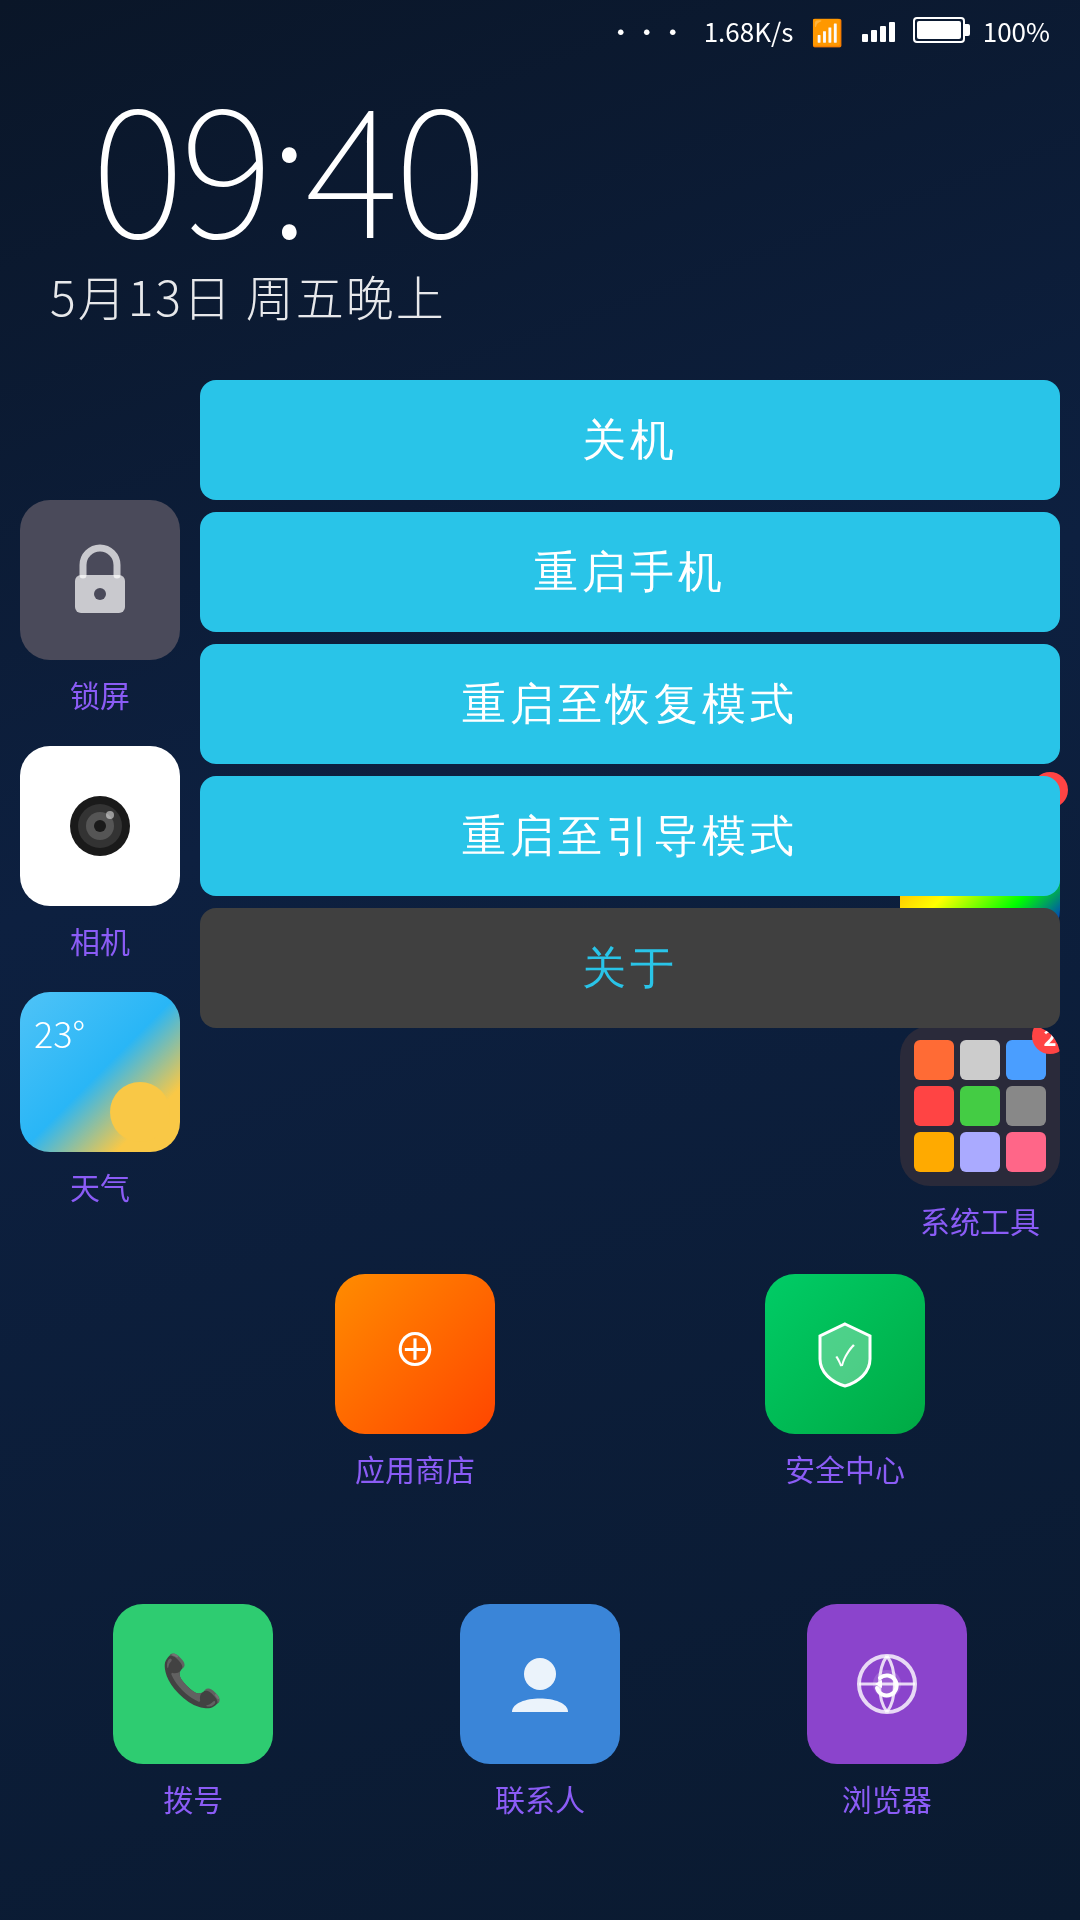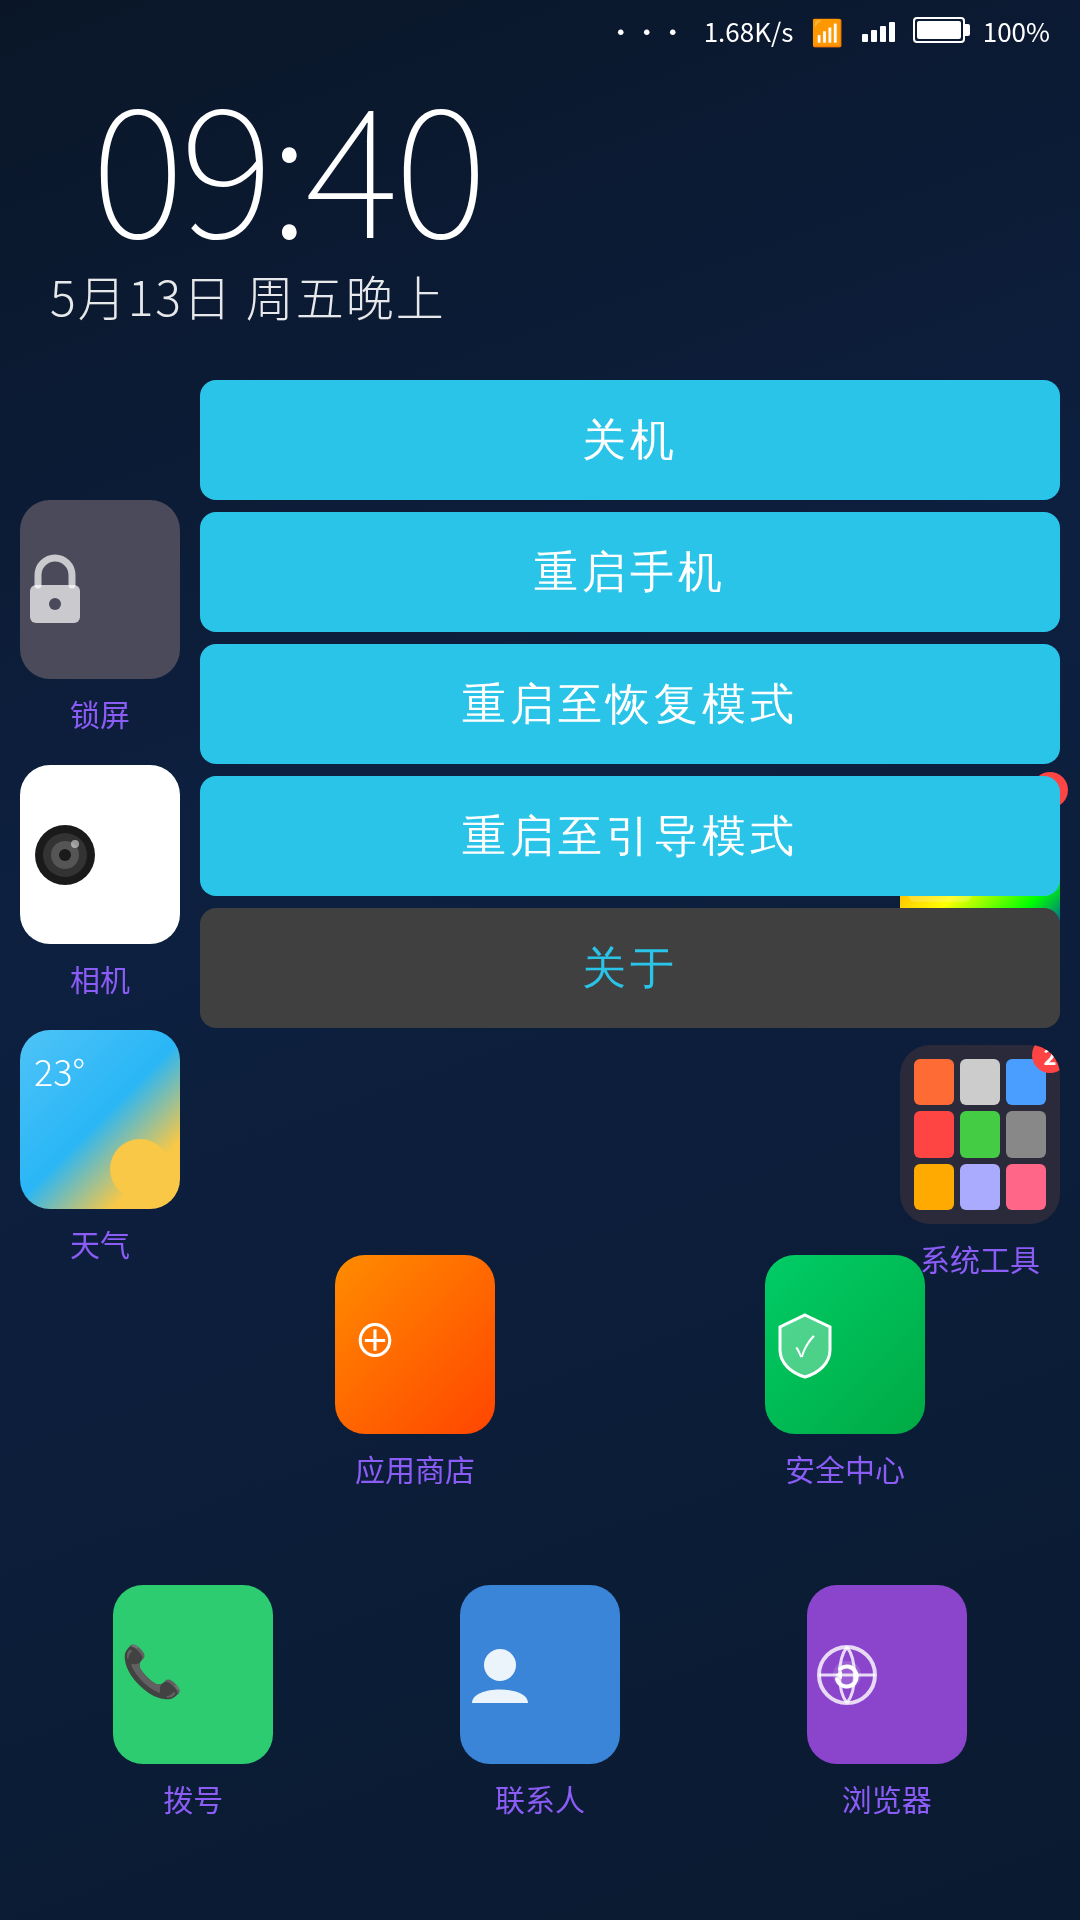--- a/index.html
+++ b/index.html
@@ -150,24 +150,25 @@
 
     .app-icon-container {
       display: flex;
       flex-direction: column;
       align-items: center;
       gap: 12px;
     }
 
     .app-icon {
       width: 160px;
-      height: 179px;
+      height: 160px;
       border-radius: 30px;
       display: flex;
       align-items: center;
+      justify-content: center;
       position: relative;
     }
 
     .app-label {
       font-size: 30px;
       color: #8b5cf6;
       text-align: center;
     }
 
     

